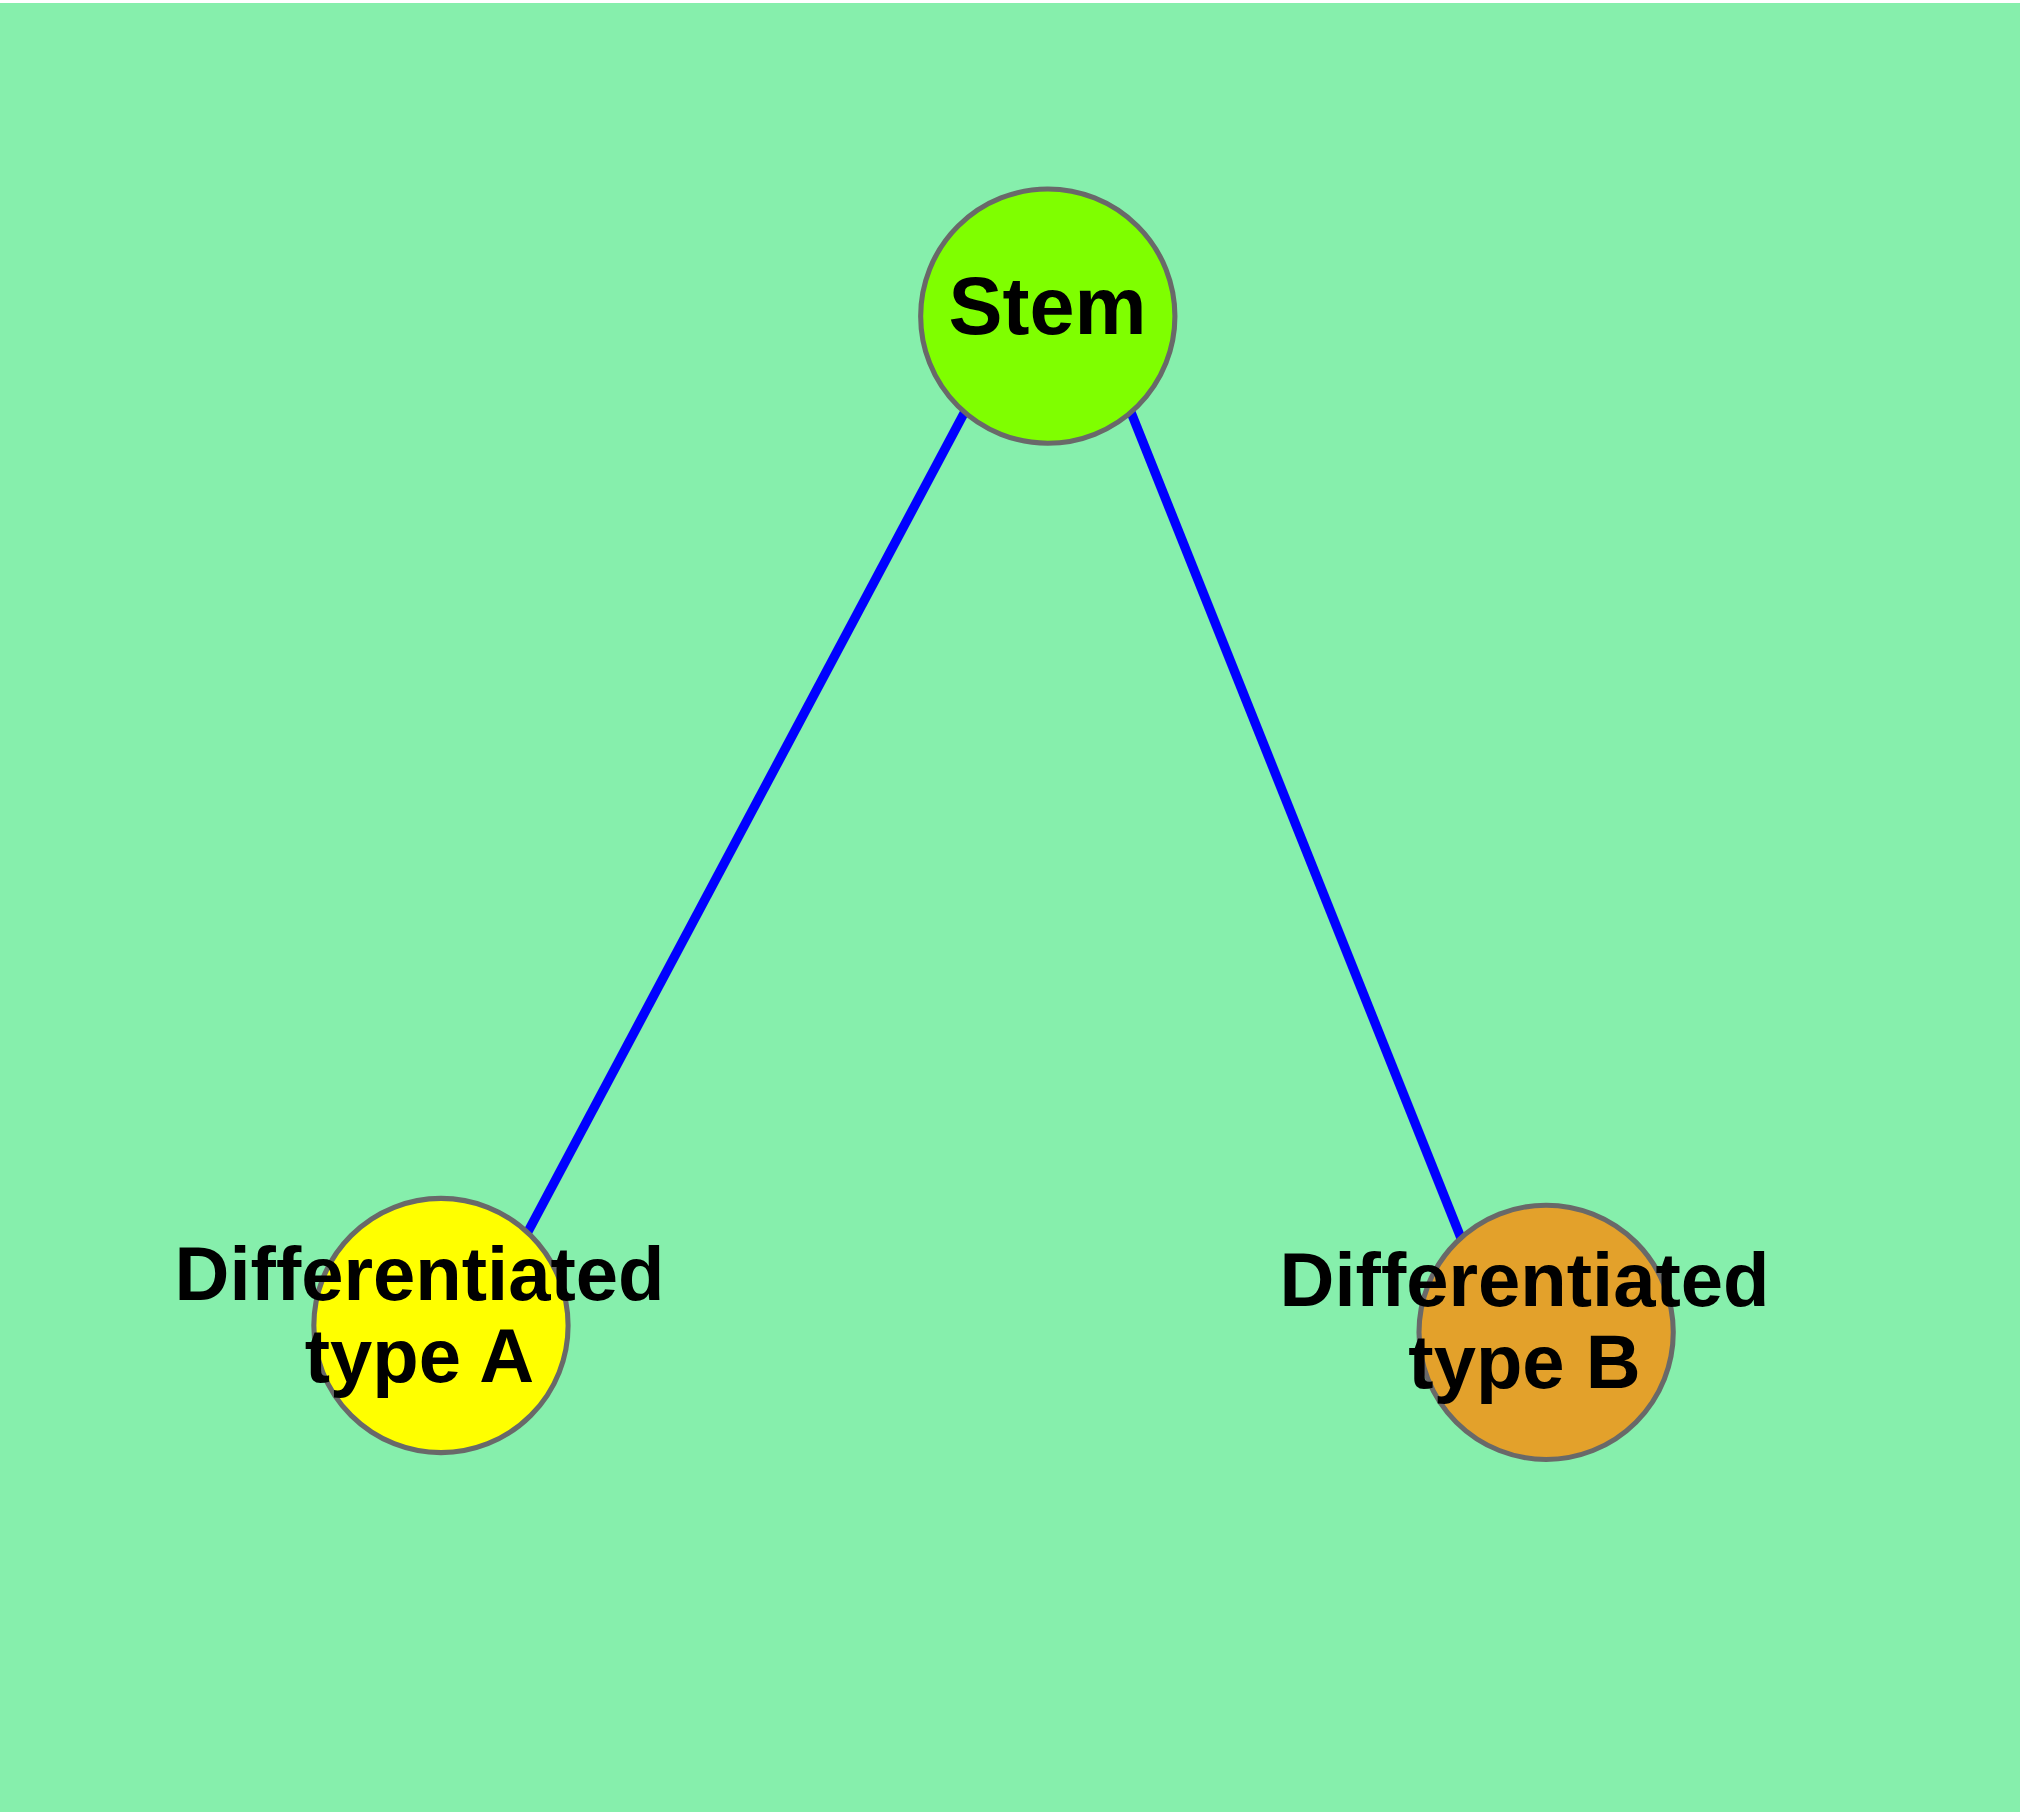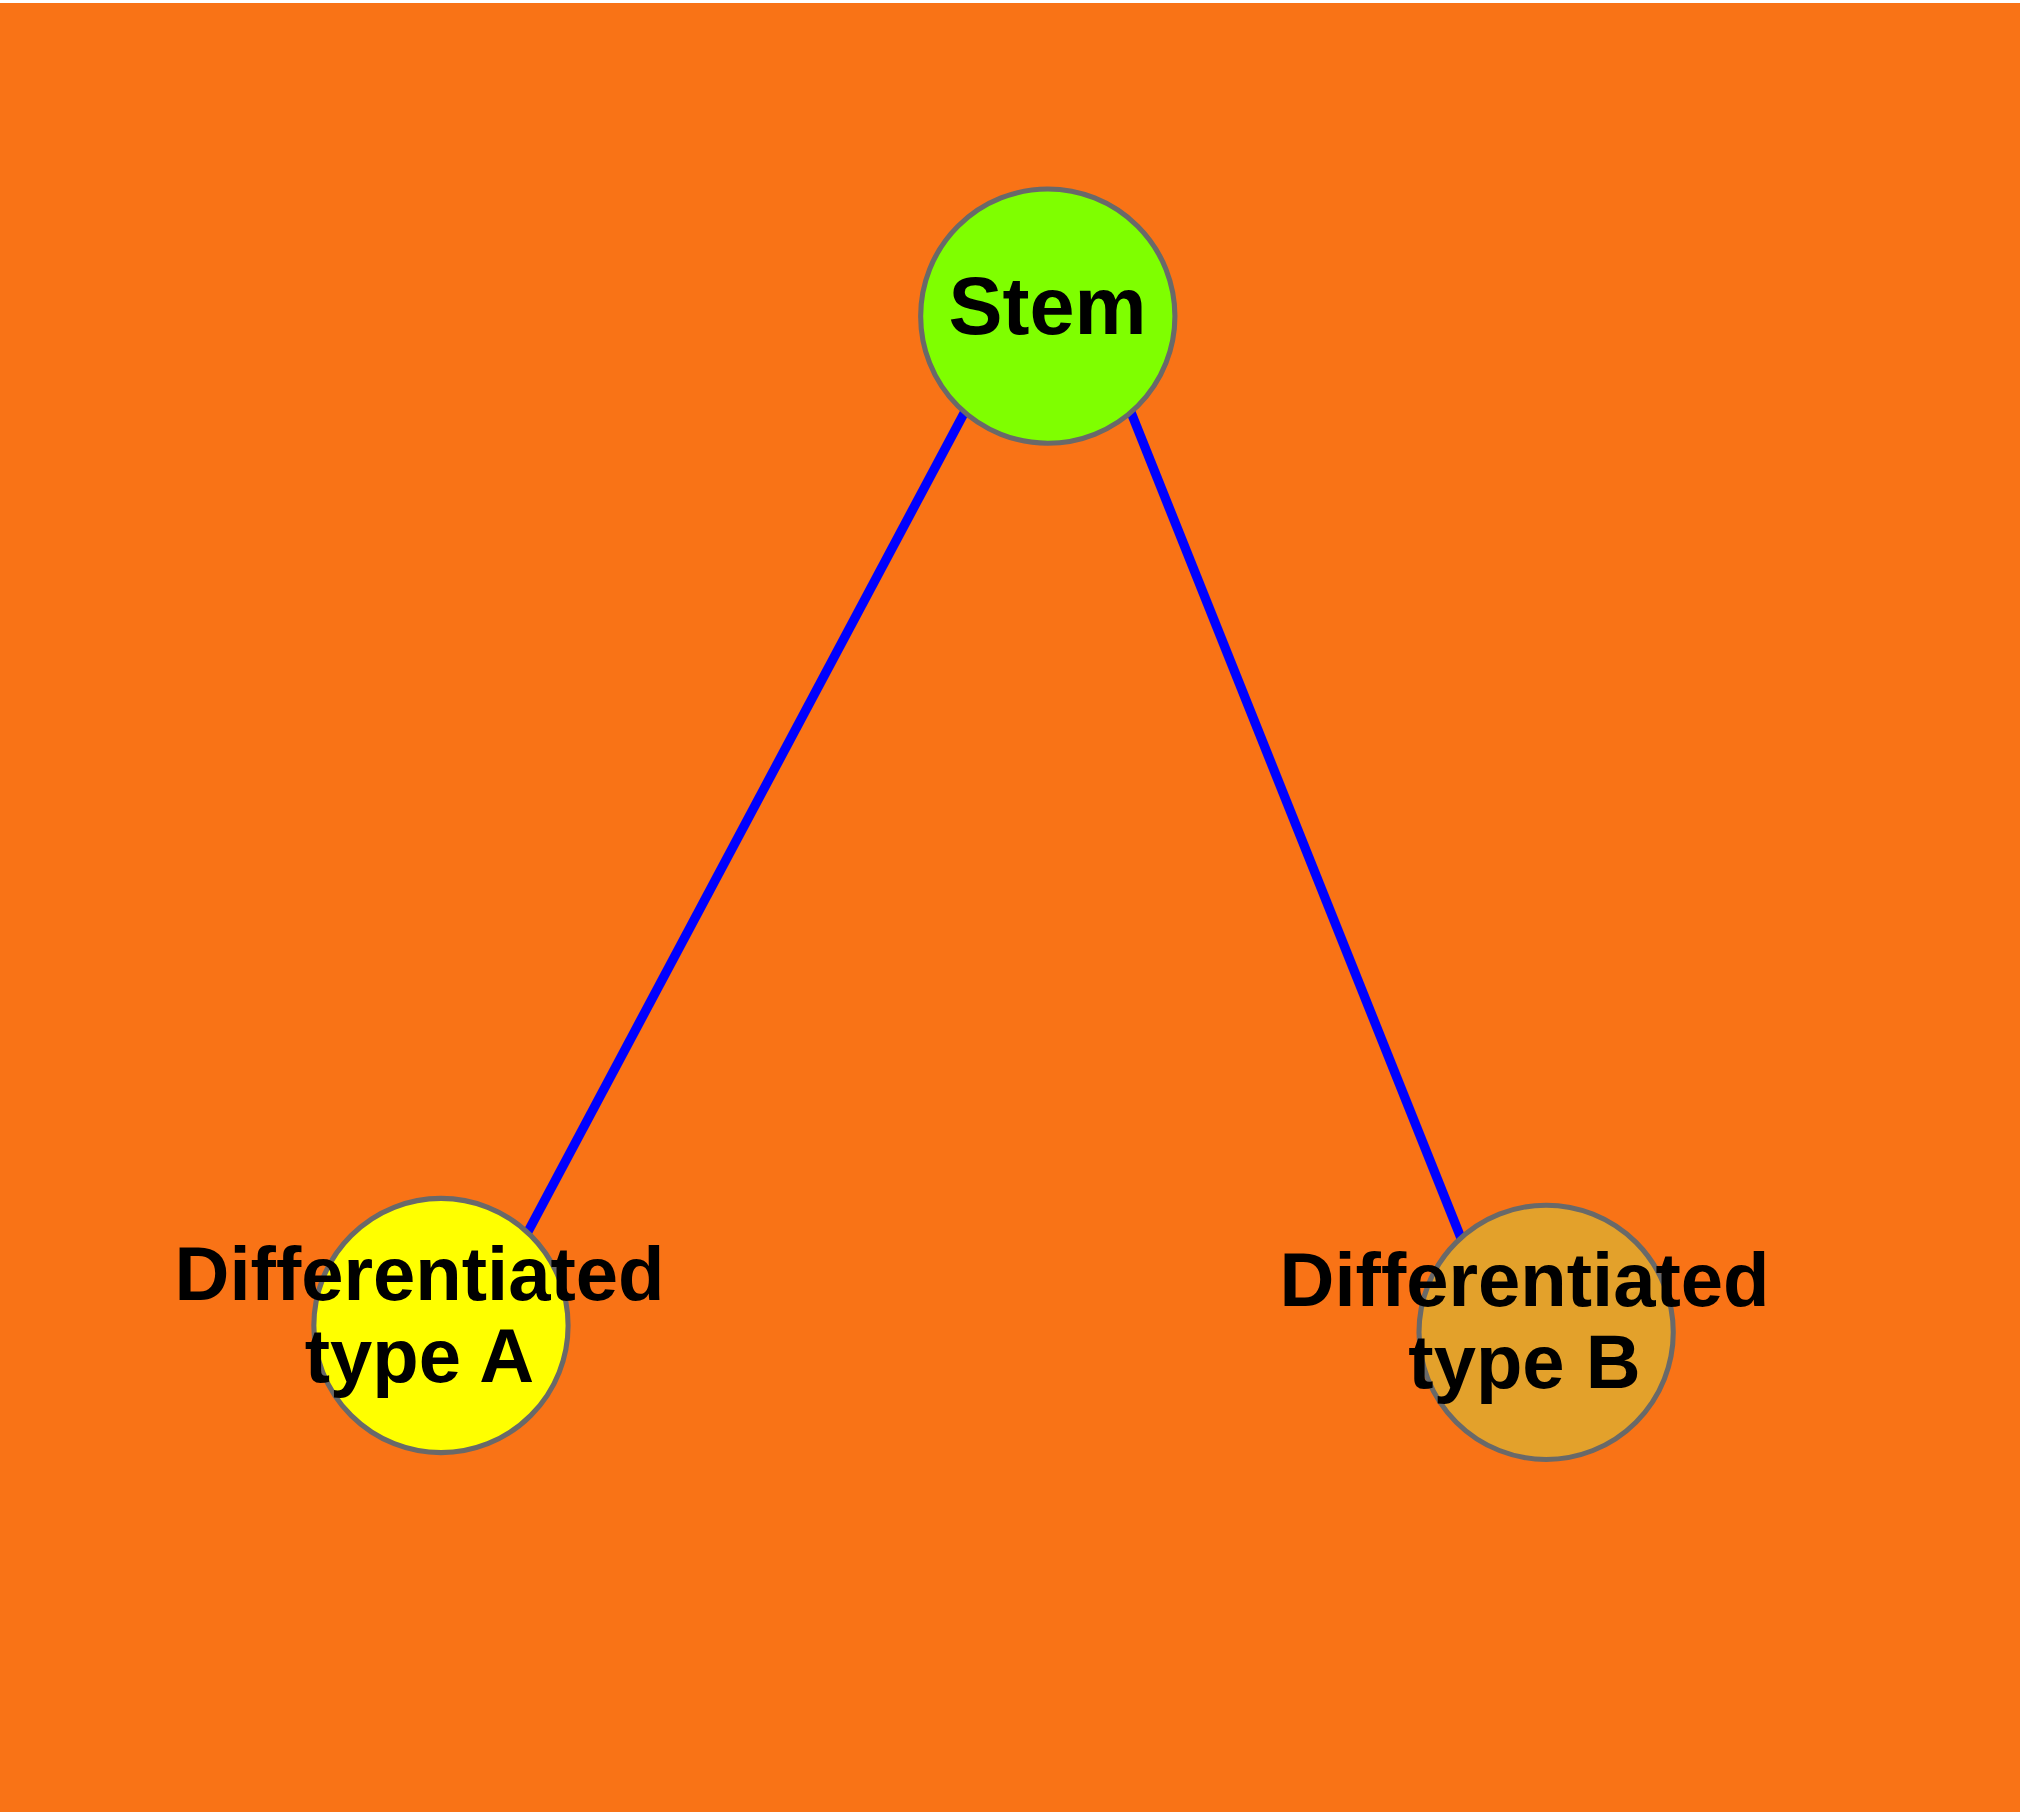--- a/index.html
+++ b/index.html
@@ -4,21 +4,21 @@
 <style>
   html, body {
     margin: 0;
     padding: 0;
     background: #ffffff;
   }
   #canvas {
     position: relative;
     width: 2021px;
     height: 1812px;
-    background: #f97316;
+    background: #86efac;
     overflow: hidden;
     font-family: "Liberation Sans", "DejaVu Sans", sans-serif;
   }
   #top-strip {
     position: absolute;
     left: 0; top: 0;
     width: 2021px;
     height: 3.4px;
     background: #ffffff;
   }

